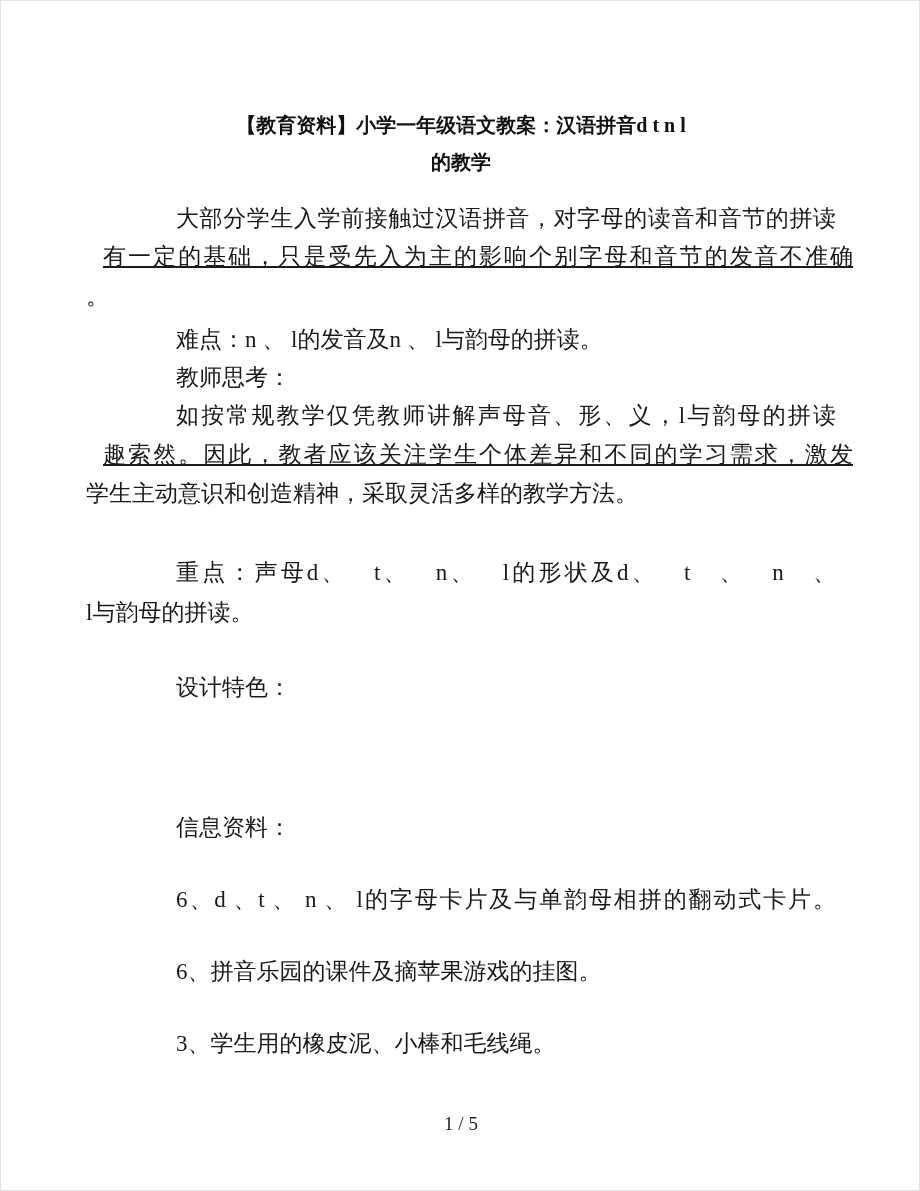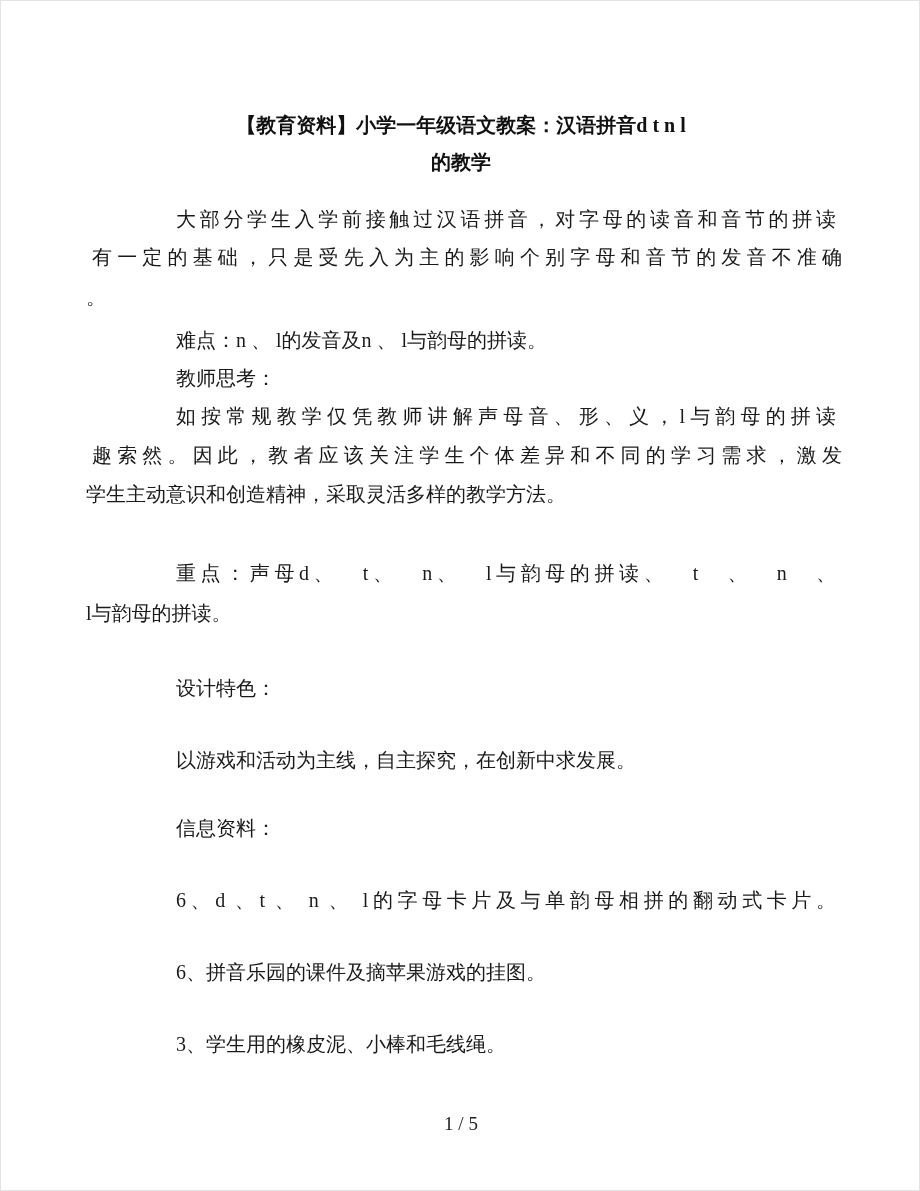--- a/index.html
+++ b/index.html
@@ -13,41 +13,42 @@
     height: 1191px;
     background: #ffffff;
     box-sizing: border-box;
     border: 1px solid #e3e3e3;
     font-family: "Liberation Serif", "DejaVu Serif", serif;
     color: #1a1a1a;
     overflow: hidden;
   }
   .line {
     position: absolute;
-    font-size: 20px;
+    font-size: 23px;
     line-height: 30px;
     color: #1a1a1a;
     white-space: pre;
   }
   .indent { left: 175px; }
   .flush  { left: 85px; }
   
   .just-indent {
     left: 175px;
     width: 660px;
     white-space: normal;
     text-align: justify;
     text-align-last: justify;
   }
   .just-flush {
-    left: 91px;
+    left: 102px;
     width: 750px;
     white-space: normal;
     text-align: justify;
     text-align-last: justify;
+    text-decoration: underline;
   }
   .title-line {
     position: absolute;
     left: 0;
     width: 920px;
     text-align: center;
     font-size: 20px;
     font-weight: bold;
     line-height: 32px;
     color: #111111;
@@ -80,27 +81,26 @@
   <div class="line indent" style="top:324px">难点：n 、 l的发音及n 、 l与韵母的拼读。</div>
 
   <div class="line indent" style="top:362px">教师思考：</div>
 
   <div class="line just-indent" style="top:400px">如按常规教学仅凭教师讲解声母音、形、义，l与韵母的拼读</div>
 
   <div class="line just-flush" style="top:439px">趣索然。因此，教者应该关注学生个体差异和不同的学习需求，激发</div>
 
   <div class="line flush" style="top:478px">学生主动意识和创造精神，采取灵活多样的教学方法。</div>
 
-  <div class="line just-indent" style="top:557px">重点：声母d、　t、　n、　l与韵母的拼读、　t　、　n　、</div>
+  <div class="line just-indent" style="top:557px">重点：声母d、　t、　n、　l的形状及d、　t　、　n　、</div>
 
   <div class="line flush" style="top:597px">l与韵母的拼读。</div>
 
   <div class="line indent" style="top:672px">设计特色：</div>
 
-  <div class="line indent" style="top:744px">以游戏和活动为主线，自主探究，在创新中求发展。</div>
 
   <div class="line indent" style="top:812px">信息资料：</div>
 
   <div class="line just-indent" style="top:884px">6、d 、t 、 n 、 l的字母卡片及与单韵母相拼的翻动式卡片。</div>
 
   <div class="line indent" style="top:956px">6、拼音乐园的课件及摘苹果游戏的挂图。</div>
 
   <div class="line indent" style="top:1028px">3、学生用的橡皮泥、小棒和毛线绳。</div>
 
   <div class="footer-line" style="top:1112px">1 / 5</div>

